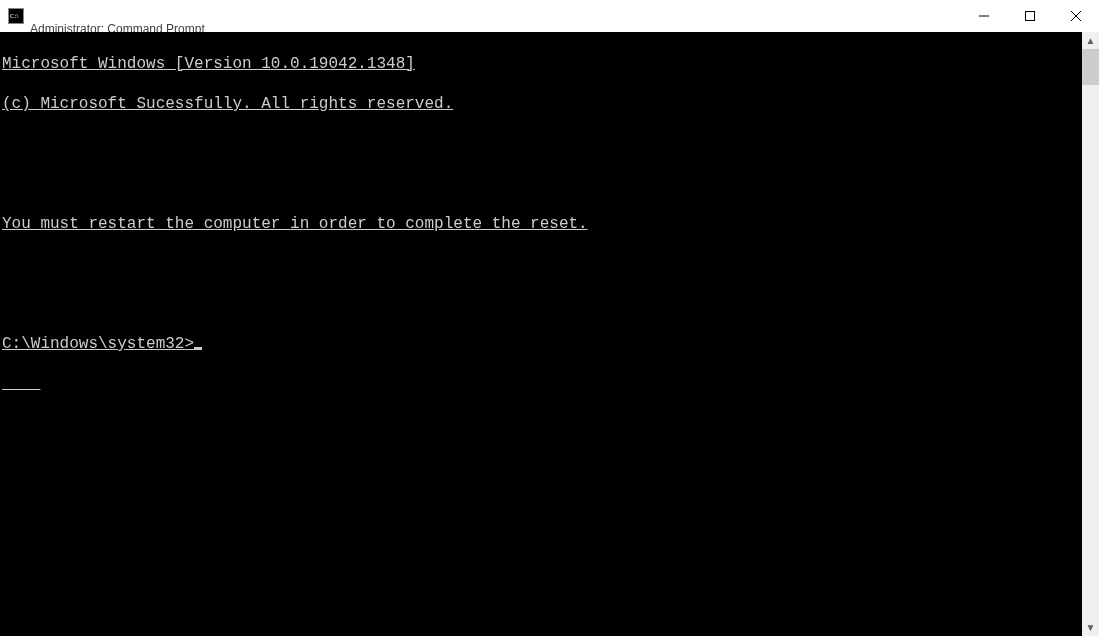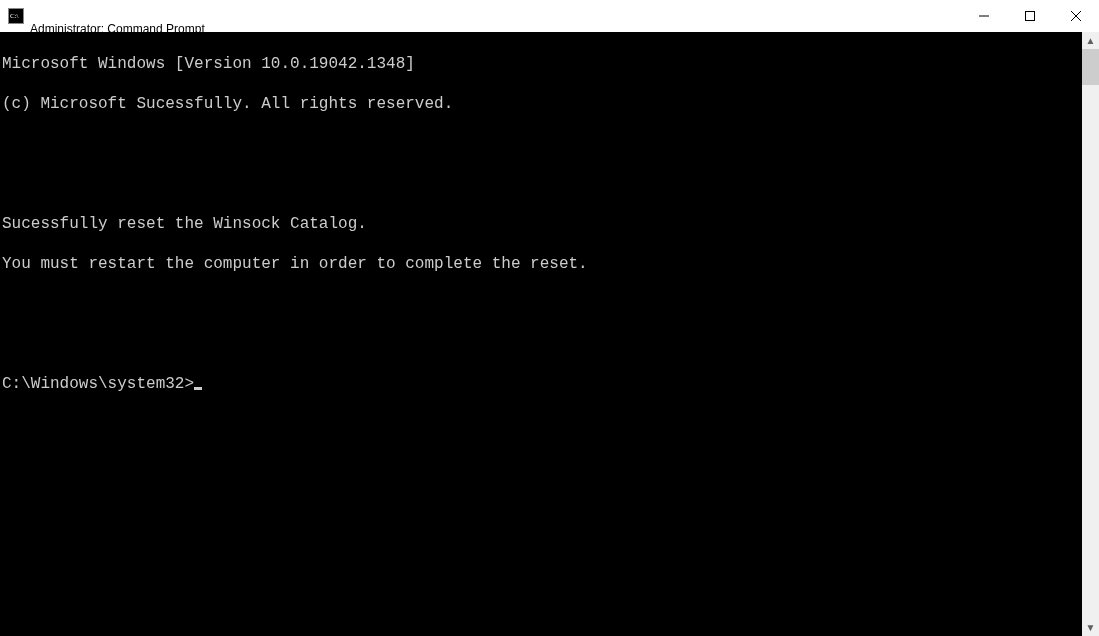--- a/index.html
+++ b/index.html
@@ -29,21 +29,21 @@
       width: 16px;
       height: 16px;
       margin-right: 6px;
       display: inline-flex;
       align-items: center;
       justify-content: center;
     }
     .app-icon svg { width: 16px; height: 16px; }
     .title-text {
       font-size: 12px;
-      color: #000000;
+      color: #404040;
       flex: 0 0 auto;
       margin-top: 25px;
     }
     .title-spacer { flex: 1 1 auto; }
     .win-controls {
       display: flex;
       height: 100%;
     }
     .win-btn {
       width: 46px;
@@ -64,20 +64,21 @@
     .console {
       flex: 1 1 auto;
       background: #000;
       color: #ccc;
       font-family: Consolas, "Courier New", monospace;
       font-size: 16px;
       line-height: 20px;
       padding: 2px 0 0 2px;
       white-space: pre;
       overflow: hidden;
+      text-decoration: underline;
     }
     .console .line { min-height: 20px; }
     .cursor {
       display: inline-block;
       width: 8px;
       height: 3px;
       background: #ccc;
       vertical-align: -2px;
       margin-left: 0;
     }
@@ -145,21 +146,20 @@
       </div>
     </div>
   </div>
 
   <div class="client">
     <div class="console">
 <div class="line">Microsoft Windows [Version 10.0.19042.1348]</div>
 <div class="line">(c) Microsoft Sucessfully. All rights reserved.</div>
 <div class="line"></div>
 <div class="line"></div>
-<div class="line">Sucessfully reset the Winsock Catalog.</div>
 <div class="line">You must restart the computer in order to complete the reset.</div>
 <div class="line"></div>
 <div class="line"></div>
 <div class="line"><span>C:\Windows\system32&gt;</span><span class="cursor"></span></div>
     </div>
 
     <div class="scrollbar">
       <div class="sb-btn">
         <span>▲</span>
       </div>

